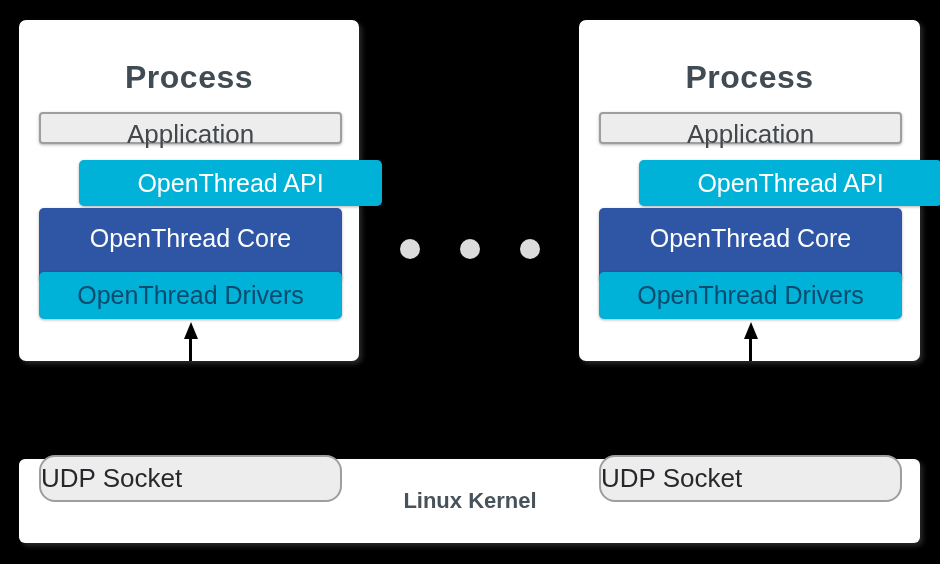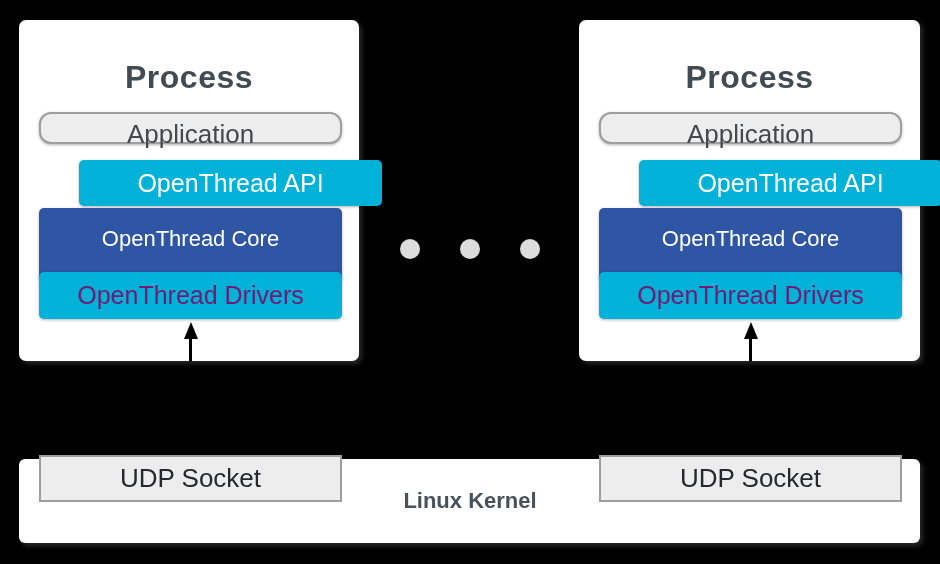--- a/index.html
+++ b/index.html
@@ -49,47 +49,47 @@
     text-align: center;
     border-radius: 5px;
     box-shadow: 0 1px 3px rgba(0,0,0,0.30);
   }
   .layer-app {
     top: 92px;
     height: 32px;
     line-height: 41px;
     background: var(--gray-fill, #ededed);
     border: 2px solid var(--gray-border, #9e9e9e);
-    border-radius: 12px;
+    border-radius: 4px;
     color: var(--app-text, #43484c);
     font-size: 26px;
   }
   .layer-api {
     top: 140px;
     height: 46px;
     line-height: 46px;
     background: var(--cyan, #00b1d8);
     color: #fff;
     font-size: 25px;
     margin-left: 40px;
   }
   .layer-core {
     top: 188px;
     height: 74px;
     line-height: 61px;
     background: var(--blue, #2e56a4);
     color: #fff;
-    font-size: 22px;
+    font-size: 25px;
   }
   .layer-drivers {
     top: 252px;
     height: 47px;
     line-height: 47px;
     background: var(--cyan, #00b1d8);
-    color: #701a75;
+    color: #0c4a6e;
     font-size: 25px;
   }
 
   
   .arrow {
     position: absolute;
     left: 20px;
     width: 303px;
     top: 302px;
     height: 39px;
@@ -135,22 +135,21 @@
     box-shadow: 3px 3px 5px rgba(90,90,90,0.45);
   }
   .udp-box {
     position: absolute;
     top: 455px;
     width: 303px;
     height: 47px;
     box-sizing: border-box;
     background: var(--gray-fill, #ededed);
     border: 2px solid var(--gray-border, #9e9e9e);
-    border-radius: 0;
-    text-align: center;
+    border-radius: 16px;
     line-height: 43px;
     font-size: 26px;
     color: var(--udp-text, #26282b);
     z-index: 2;
   }
   .udp-box.left  { left: 39px; }
   .udp-box.right { left: 599px; }
 
   .kernel-label {
     position: absolute;

